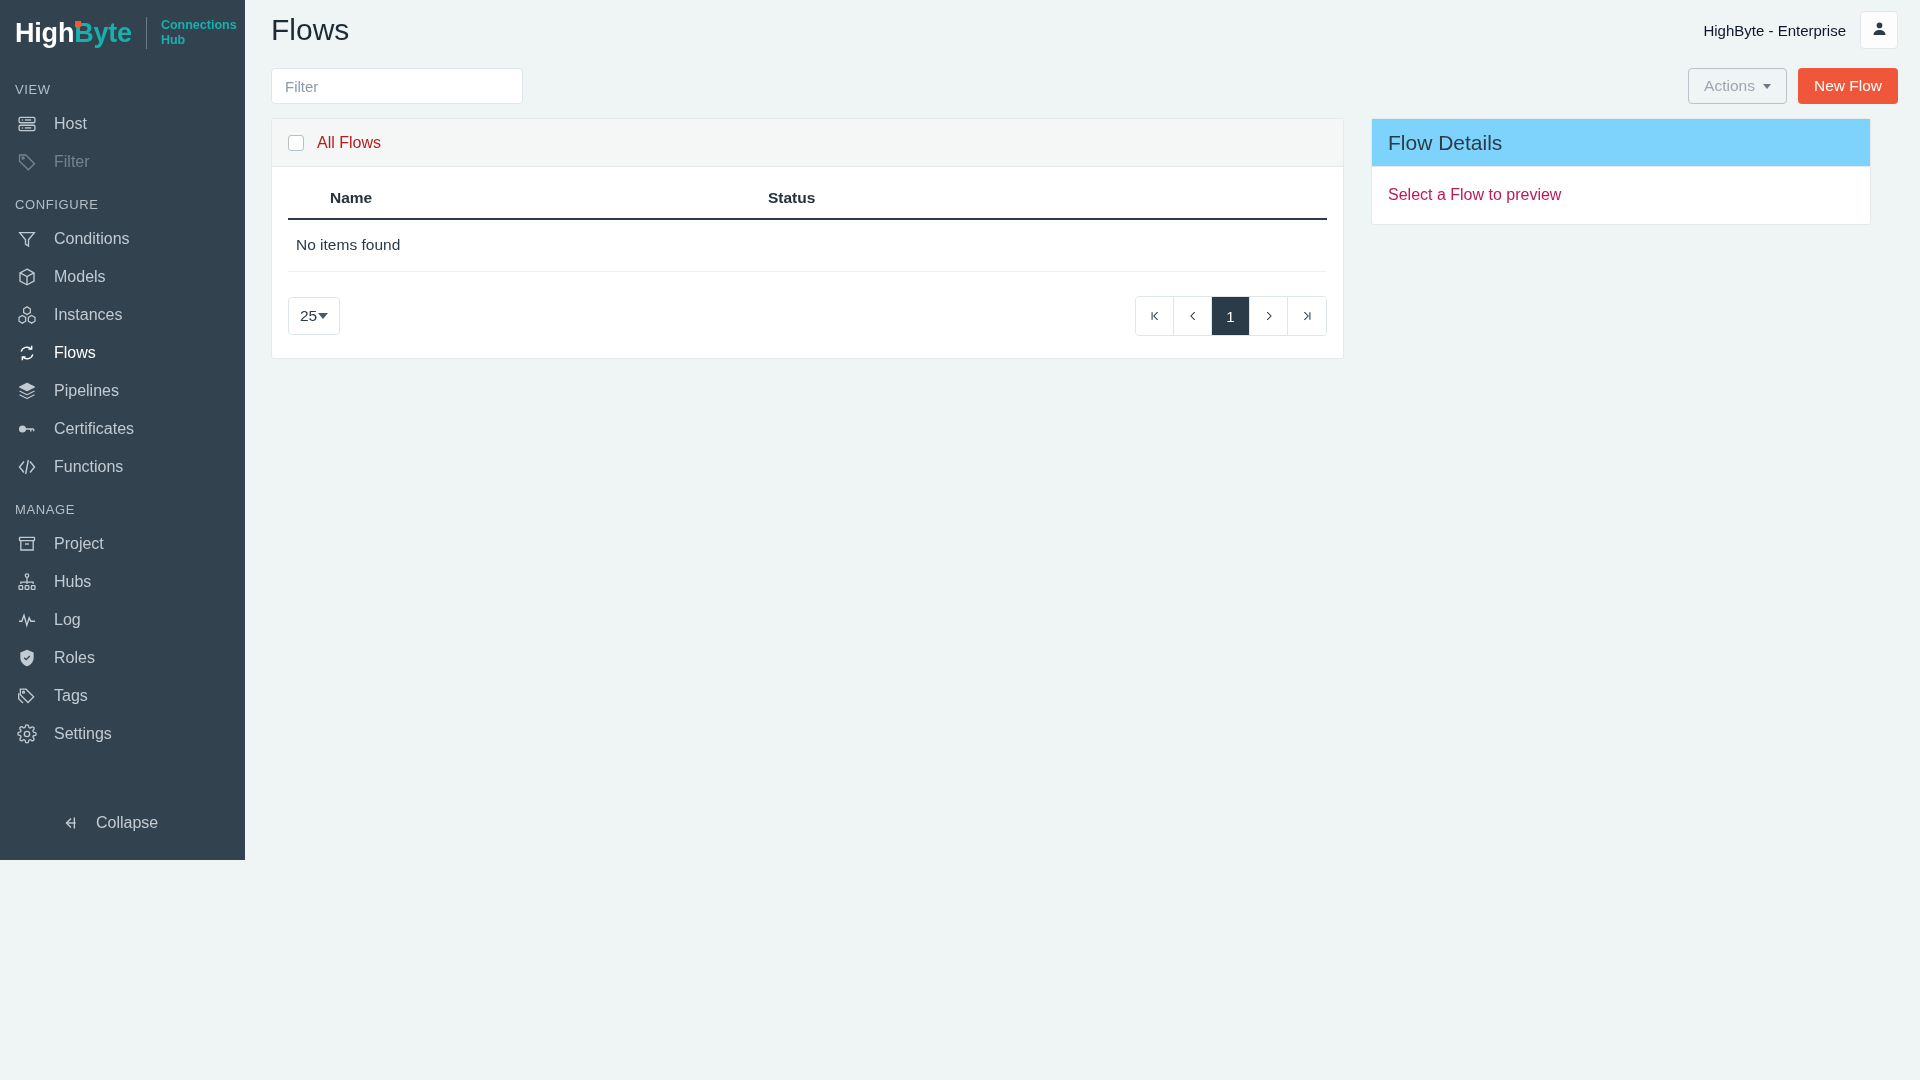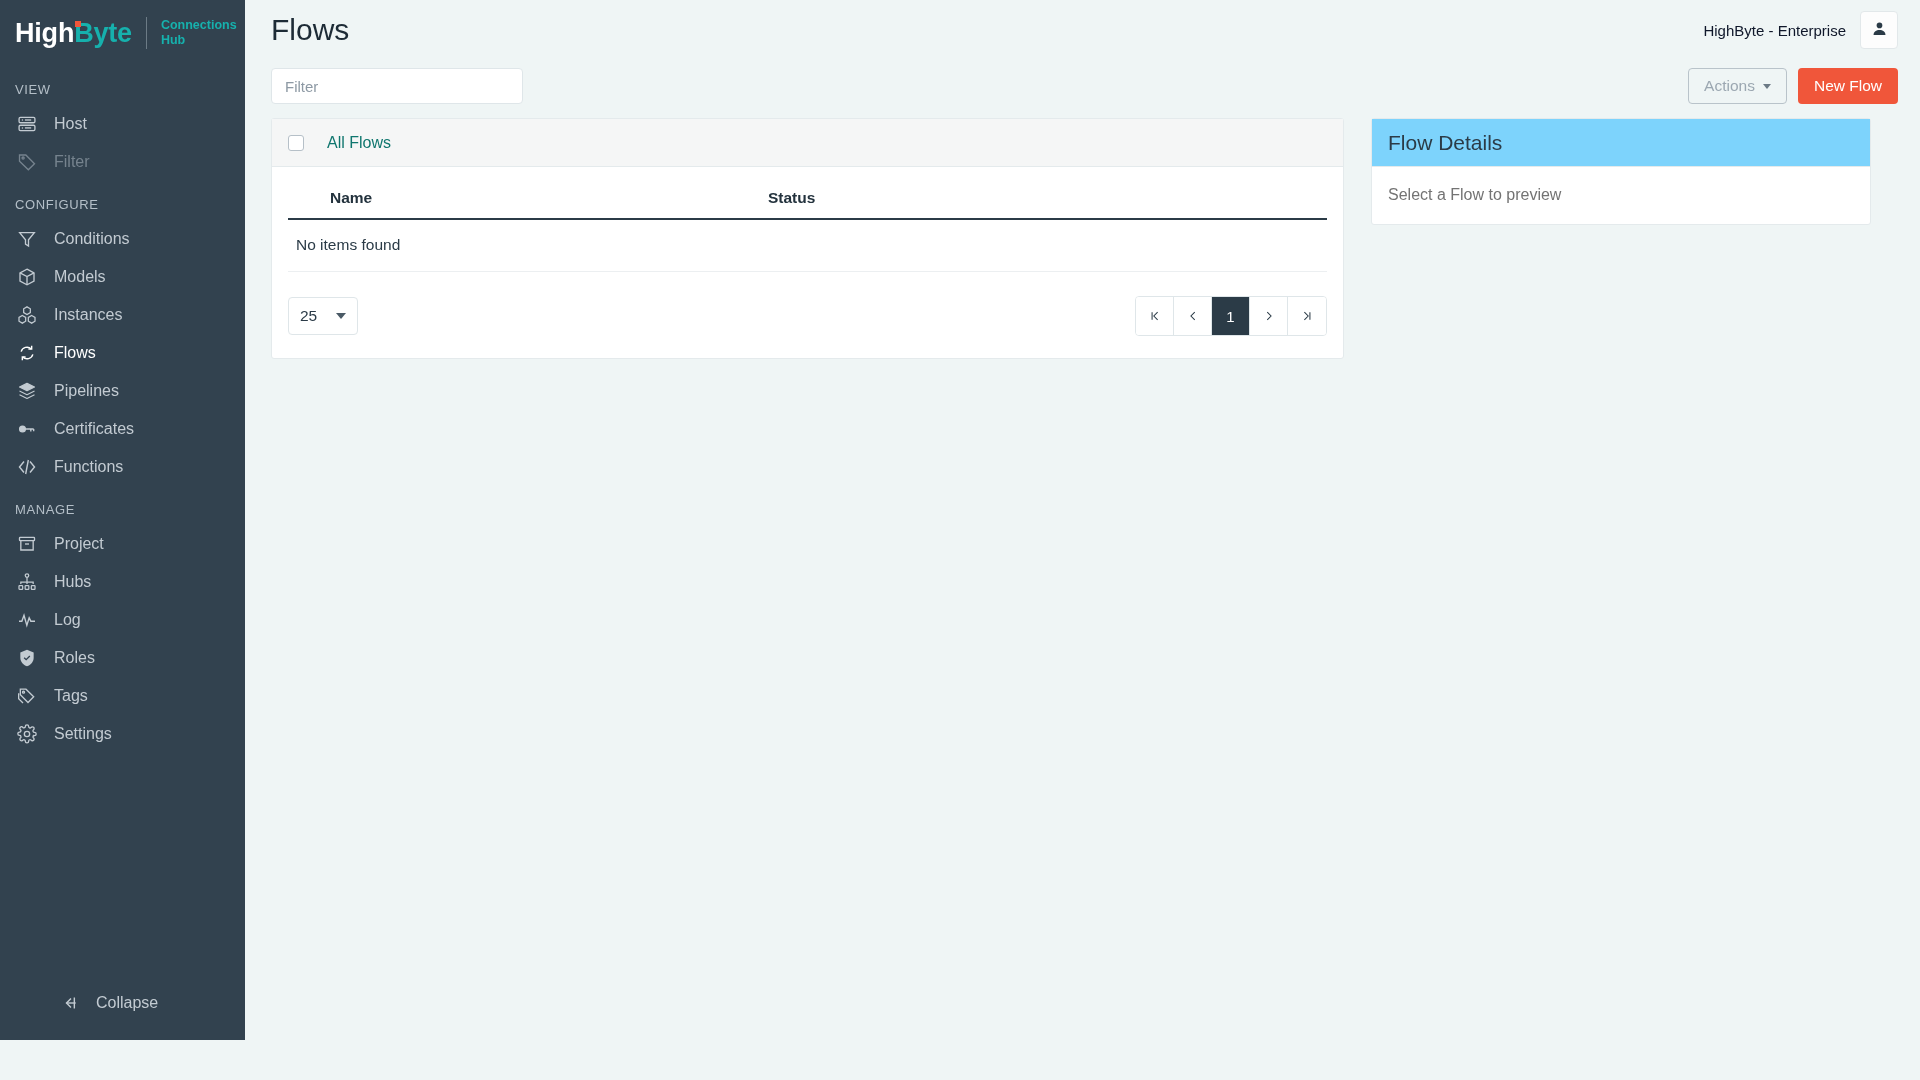--- a/index.html
+++ b/index.html
@@ -6,21 +6,21 @@
   html, body {
     width: 1920px; height: 1080px;
     font-family: "Liberation Sans", sans-serif;
     background: #eff5f5;
     overflow: hidden;
   }
   .app { display: flex; width: 1920px; height: 1080px; }
 
   
   .sidebar {
-    width: 245px; height: 1040px; flex: 0 0 245px;
+    width: 245px; height: 860px; flex: 0 0 245px;
     background: #32424f;
     position: relative;
     color: #c3cbd2;
   }
   .brand {
     height: 66px; display: flex; align-items: center;
     padding-left: 15px; gap: 14px;
   }
   .brand-word { font-size: 27px; font-weight: 700; letter-spacing: -0.2px; position: relative; }
   .brand-high { color: #ffffff; }
@@ -114,39 +114,39 @@
   .list-card { width: 1073px; }
   .card-head {
     background: #f5f6f6; border-bottom: 1px solid #e4eaec;
     height: 48px; display: flex; align-items: center; padding: 0 0 0 16px;
   }
   .chk {
     width: 16px; height: 16px; border: 1px solid #b6c0c8;
     border-radius: 3px; background: #ffffff; cursor: pointer;
     flex: 0 0 16px;
   }
-  .card-head-label { font-size: 16px; color: #0f766e; margin-left: 23px; }
+  .card-head-label { font-size: 16px; color: #b91c1c; margin-left: 13px; }
 
   .table-wrap { padding: 0 16px; }
   table { width: 100%; border-collapse: collapse; }
   th {
     text-align: left; font-size: 15.5px; color: #23323d; font-weight: 700;
     padding: 22px 0 11px 0; border-bottom: 2px solid #2b3b47;
   }
   th.col-name { width: 480px; padding-left: 42px; }
   td {
     font-size: 15.5px; color: #2b3b47; padding: 16px 0 17px 8px;
     border-bottom: 1px solid #eceff1;
   }
   .pager-row {
     display: flex; align-items: center; justify-content: space-between;
     padding: 24px 16px 22px 16px;
   }
   .page-size {
-    width: 70px; height: 38px; border: 1px solid #dfe6e9; border-radius: 4px;
+    width: 52px; height: 38px; border: 1px solid #dfe6e9; border-radius: 4px;
     background: #ffffff; display: flex; align-items: center;
     justify-content: space-between; padding: 0 11px; cursor: pointer;
   }
   .page-size span { font-size: 15.5px; color: #2b3b47; }
   .chev { width: 0; height: 0; border-left: 5px solid transparent;
     border-right: 5px solid transparent; border-top: 6px solid #4a5a66; }
 
   .pager { display: flex; border: 1px solid #dfe6e9; border-radius: 4px; overflow: hidden; }
   .pg {
     width: 38px; height: 38px; display: flex; align-items: center;
@@ -155,21 +155,21 @@
   }
   .pg:last-child { border-right: none; }
   .pg.current { background: #2b3b47; color: #ffffff; }
 
   .details-card { width: 500px; }
   .details-head {
     background: #7dd3fc; border-bottom: 1px solid #e4eaec;
     height: 48px; display: flex; align-items: center; padding-left: 16px;
     font-size: 21px; color: #2b3b47;
   }
-  .details-body { padding: 19px 16px 20px 16px; font-size: 16px; color: #737373; }
+  .details-body { padding: 19px 16px 20px 16px; font-size: 16px; color: #be185d; }
 </style>
 </head>
 <body>
 
 <div class="app">
 
   <aside class="sidebar">
 
     <div class="brand">
       <div class="brand-word">

